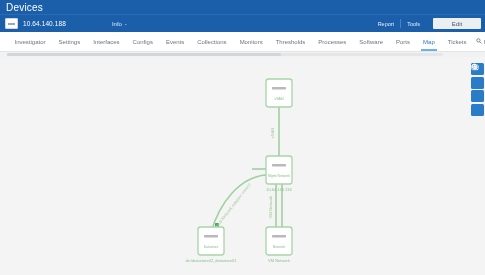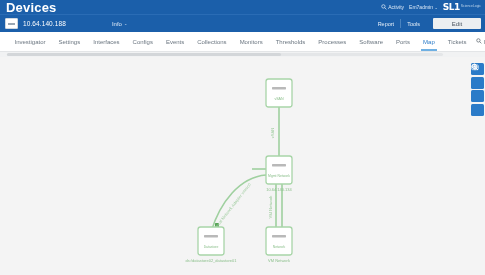--- a/index.html
+++ b/index.html
@@ -10,21 +10,21 @@
     overflow: hidden;
     -webkit-font-smoothing: antialiased;
   }
   .app { position: relative; width: 485px; height: 275px; }
 
   
   .topbar {
     height: 14px; background: #1b5faa; display: flex; align-items: center;
     padding: 0 4px 0 6px; position: relative;
   }
-  .topbar-title { color: #fff; font-size: 13px; letter-spacing: .2px; font-weight: bold; }
+  .topbar-title { color: #fff; font-size: 10px; letter-spacing: .2px; }
   .topbar-right { margin-left: auto; display: flex; align-items: center; gap: 5px; }
   .tb-item { color: #dce9f7; font-size: 5px; display: flex; align-items: center; gap: 1.5px; }
   .tb-item svg { display: block; }
   .caret { font-size: 4px; color: #cfe0f2; }
   .logo { display: flex; align-items: center; gap: 1px; }
   .logo-mark { font-size: 9px; font-weight: bold; color: #fff; line-height: 1;
     font-family: "DejaVu Sans", sans-serif; letter-spacing: -0.5px; }
   .logo-text { font-size: 3.4px; color: #bcd4ec; line-height: 1; max-width: 26px; }
 
   
@@ -98,43 +98,20 @@
     fill: #8dc08d;
   }
 </style>
 </head>
 <body>
 
 <div class="app">
 
   <div class="topbar">
     <div class="topbar-title">Devices</div>
-    <div class="topbar-right">
-
-      <div class="tb-item">
-        <span>
-          <svg width="6" height="6" viewBox="0 0 10 10">
-            <circle cx="4" cy="4" r="2.8" fill="none" stroke="#dce9f7" stroke-width="1.2"></circle>
-            <line x1="6" y1="6" x2="9" y2="9" stroke="#dce9f7" stroke-width="1.2"></line>
-          </svg>
-        </span>
-        <span>Activity</span>
-      </div>
-
-      <div class="tb-item">
-        <span>Em7admin</span>
-        <span class="caret">⌄</span>
-      </div>
-
-      <div class="logo">
-        <span class="logo-mark">SL1</span>
-        <span class="logo-text">ScienceLogic</span>
-      </div>
-
-    </div>
   </div>
 
   <div class="devbar">
     <div class="dev-thumb">
       <div class="dev-thumb-inner"></div>
     </div>
     <div class="dev-name">10.64.140.188</div>
 
     <div class="dev-info">
       <span>Info</span>

